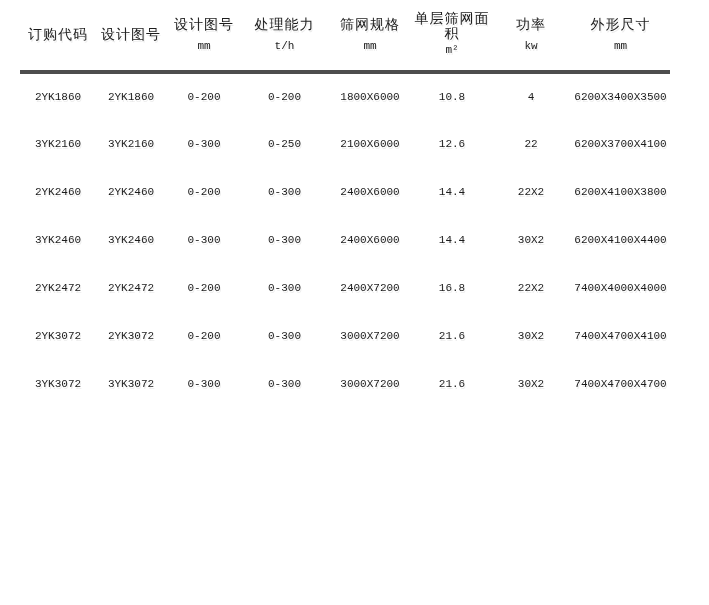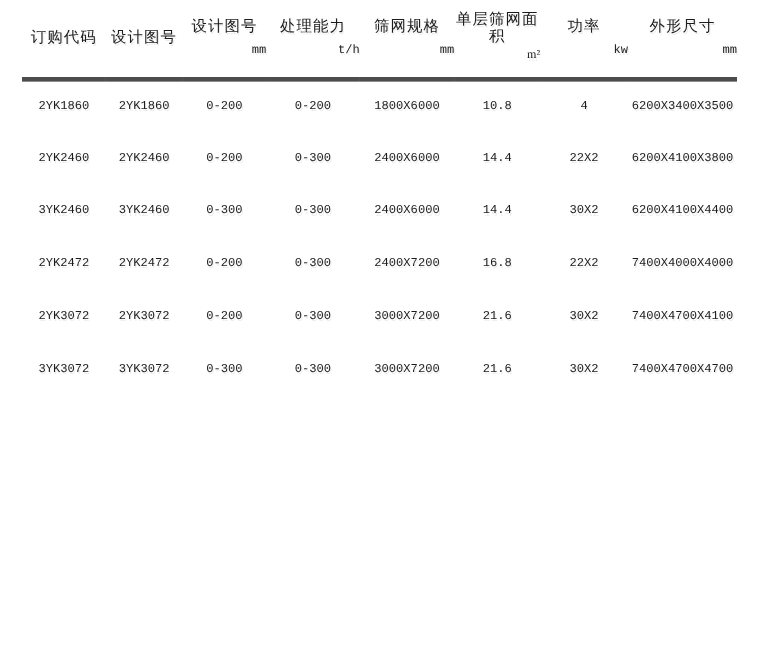--- a/index.html
+++ b/index.html
@@ -44,29 +44,27 @@
     font-size: 14px;
     letter-spacing: 1px;
     line-height: 17px;
     text-shadow: 1px 2px 0 rgba(0,0,0,0.08);
   }
   .h-unit {
     font-size: 11px;
     line-height: 15px;
     margin-top: 5px;
     text-shadow: 1px 2px 0 rgba(0,0,0,0.08);
-    text-align: right;
   }
   .h-label.wrap2 {
     line-height: 15px;
     font-family: Liberation Mono, monospace;
   }
   .h-label.wrap2 + .h-unit {
     margin-top: 1px;
-    font-family: Liberation Serif, serif;
   }
   tbody tr {
     height: 48px;
   }
   tbody td {
     font-size: 11px;
     letter-spacing: 0px;
     text-shadow: 1px 2px 0 rgba(0,0,0,0.08);
   }
 </style>
@@ -125,20 +123,30 @@
           <td>2YK1860</td>
           <td>2YK1860</td>
           <td>0-200</td>
           <td>0-200</td>
           <td>1800X6000</td>
           <td>10.8</td>
           <td>4</td>
           <td>6200X3400X3500</td>
         </tr>
         <tr>
+          <td>3YK2160</td>
+          <td>3YK2160</td>
+          <td>0-300</td>
+          <td>0-250</td>
+          <td>2100X6000</td>
+          <td>12.6</td>
+          <td>22</td>
+          <td>6200X3700X4100</td>
+        </tr>
+        <tr>
           <td>2YK2460</td>
           <td>2YK2460</td>
           <td>0-200</td>
           <td>0-300</td>
           <td>2400X6000</td>
           <td>14.4</td>
           <td>22X2</td>
           <td>6200X4100X3800</td>
         </tr>
         <tr>

